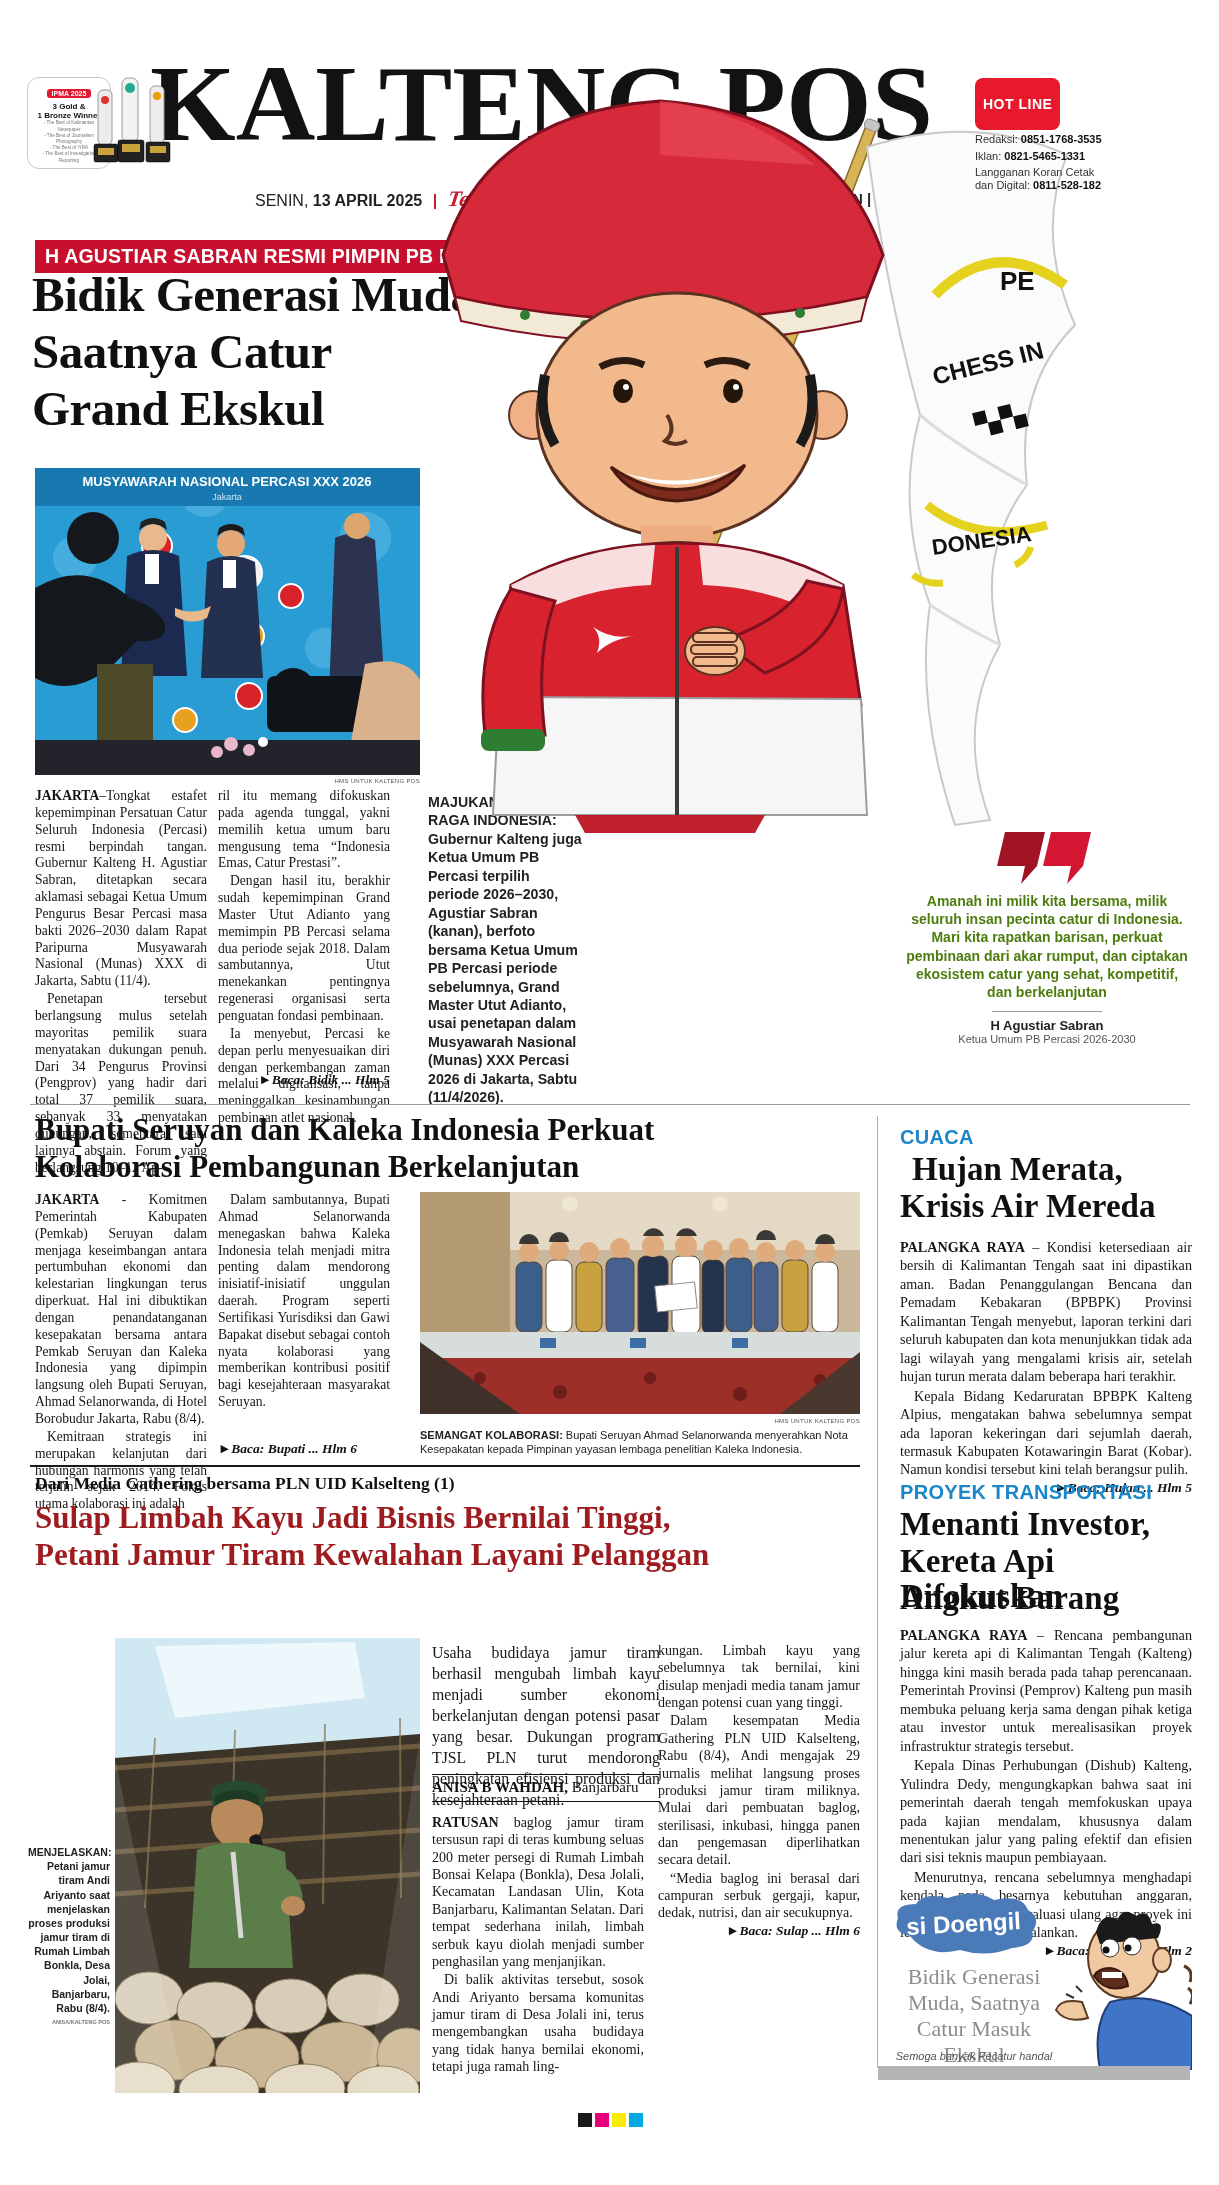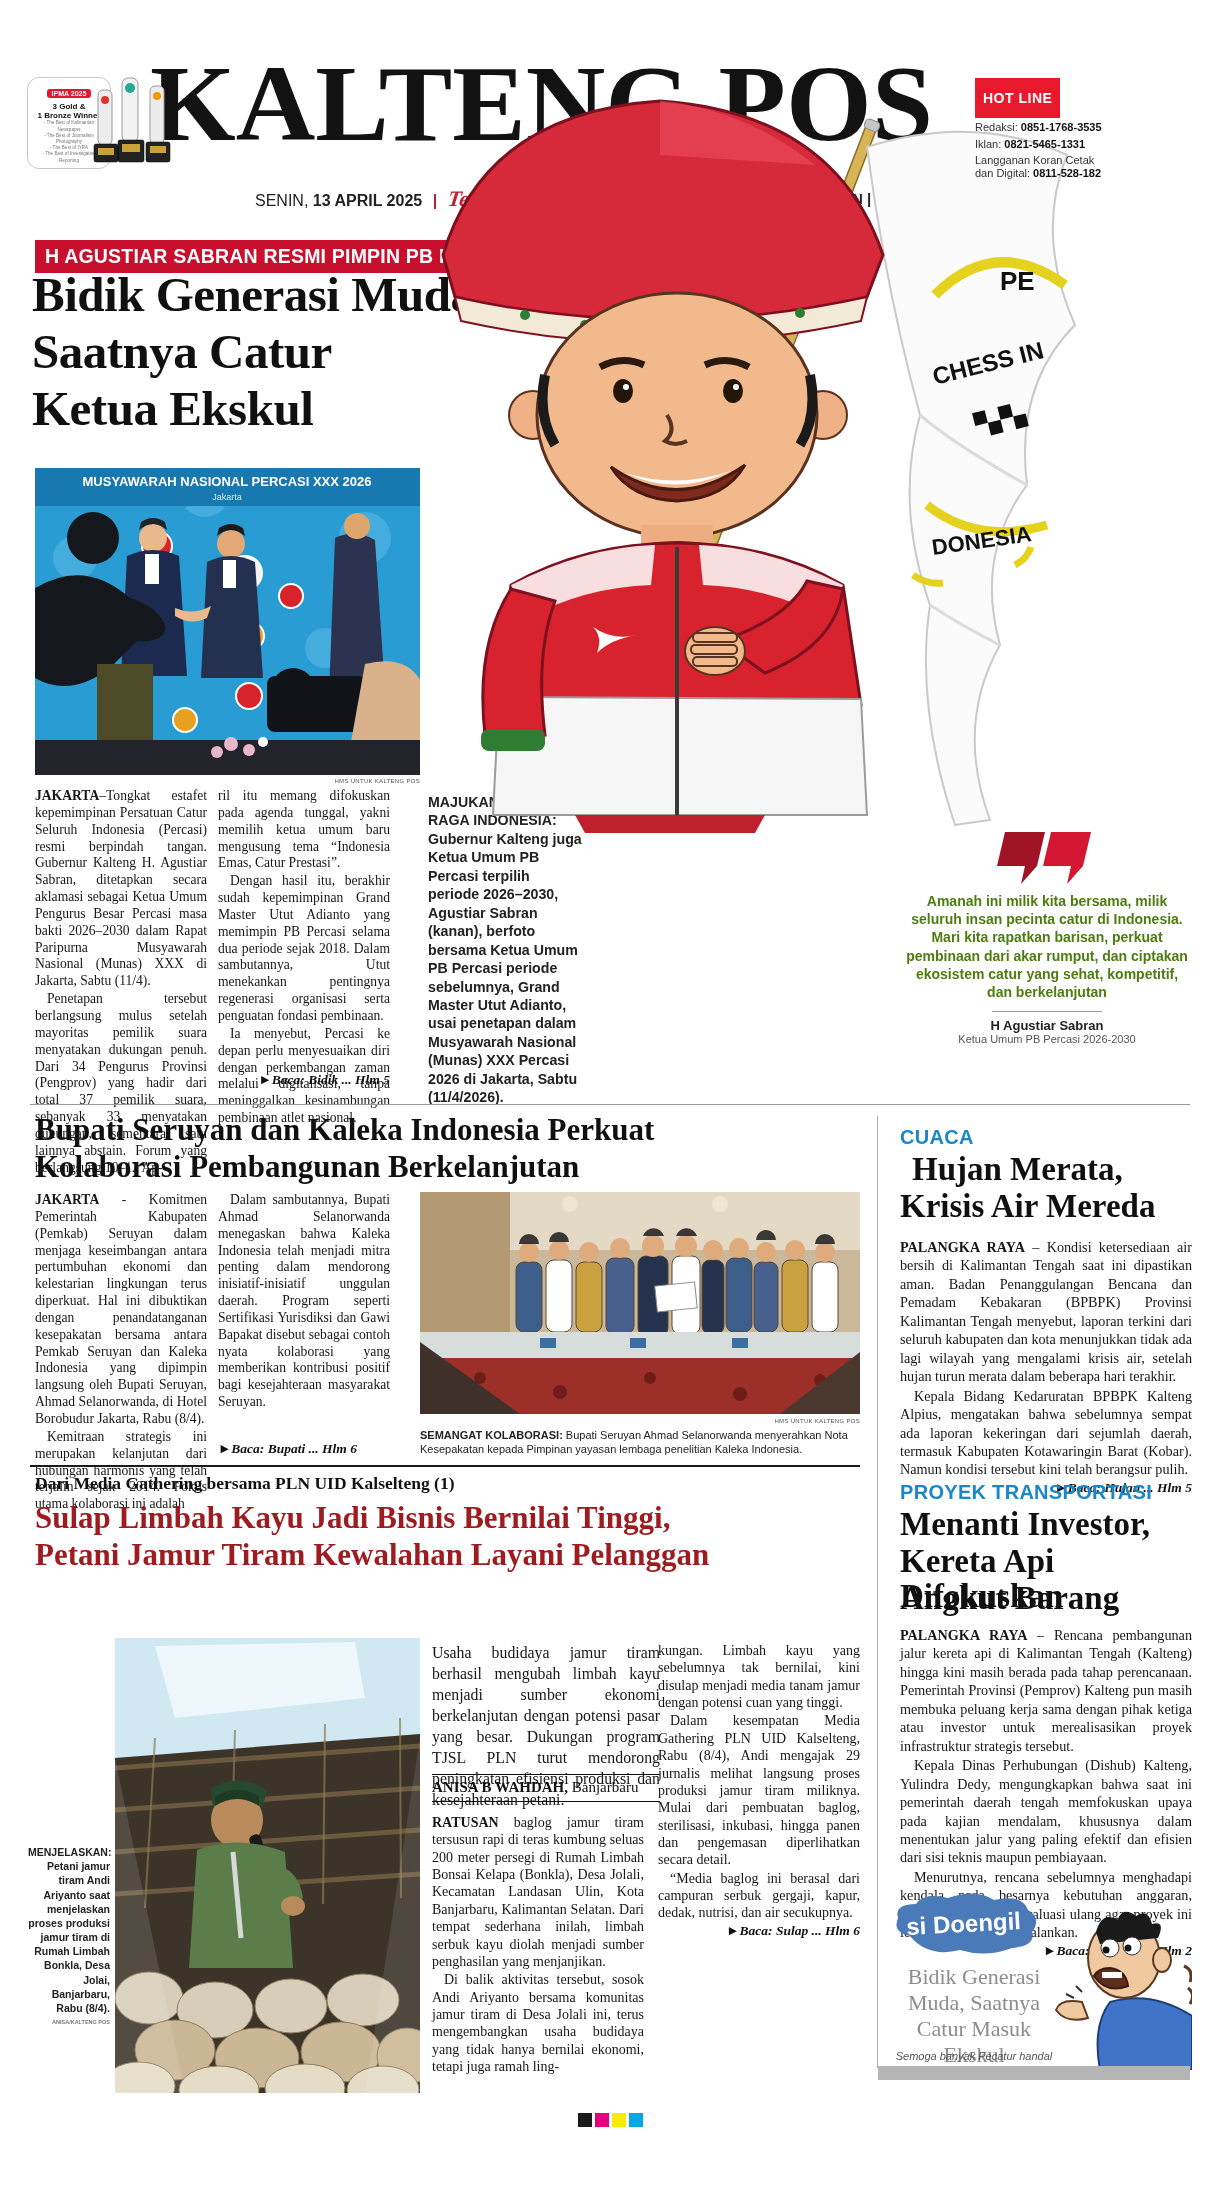--- a/index.html
+++ b/index.html
@@ -12,21 +12,21 @@
   .logo { font-family:"Liberation Serif", serif; font-weight:bold; font-size:103px; color:#121212;
           letter-spacing:0px; transform:scaleX(1.07) scaleY(1.04); transform-origin:left top; white-space:nowrap; z-index:1;}
   .awards-card { width:84px; min-height:76px; background:#fff; border:1px solid #c9c9c9; border-radius:12px;
                  padding:4px 5px; text-align:center; z-index:2;}
   .awards-badge { display:inline-block; background:#e11931; color:#fff; font-family:"Liberation Sans",sans-serif;
                   font-weight:bold; font-size:7px; padding:1px 5px; border-radius:3px; }
   .awards-title { font-family:"Liberation Sans",sans-serif; font-weight:bold; font-size:8px; line-height:1.15; margin-top:2px;}
   .awards-line { font-family:"Liberation Sans",sans-serif; font-size:4.6px; color:#777; line-height:1.35;}
   .hotline { width:215px; z-index:7; font-family:"Liberation Sans",sans-serif;}
   .hotline-tag { display:inline-block; background:#e8192c; color:#fff; font-weight:bold; font-size:14px;
-                 padding:12px 8px; letter-spacing:.5px;}
+                 padding:18px 8px; letter-spacing:.5px;border-radius:8px;}
   .hotline-line { font-size:11px; color:#333; margin-top:3px; line-height:1.25;}
   .hotline-line b { color:#111; }
   .dateline { font-family:"Liberation Sans",sans-serif; font-size:16px; color:#222; z-index:4; white-space:nowrap;}
   .dateline .sep { color:#c41e33; font-weight:bold; padding:0 6px;}
   .tagline { font-family:"Liberation Serif",serif; font-style:italic; font-weight:bold; color:#c41e33;
              font-size:22px; transform:skewX(-8deg); display:inline-block;}
   .price { font-family:"Liberation Sans",sans-serif; font-weight:bold; font-size:15px; color:#222; z-index:4;}
 
   
   .banner-red { background:#c8102e; color:#fff; font-family:"Liberation Sans",sans-serif; font-weight:bold;
@@ -131,21 +131,21 @@
   <div class="abs price" style="left:852px; top:190px;">
     <span>N  |  Harga: RP</span>
     <span style="display:inline-block; width:52px;"></span>
     <span>0,++</span>
   </div>
 
   <div class="abs banner-red" style="left:35px; top:240px;">H AGUSTIAR SABRAN RESMI PIMPIN PB PERCASI 2026–2030</div>
 
   <div class="abs h1line" style="left:32px; top:268px;">Bidik Generasi Muda,</div>
   <div class="abs h1line" style="left:32px; top:325px;">Saatnya Catur</div>
-  <div class="abs h1line" style="left:32px; top:382px;">Ketua Ekskul</div>
+  <div class="abs h1line" style="left:32px; top:382px;">Grand Ekskul</div>
 
   <svg class="abs" style="left:35px; top:468px;" width="385" height="307" viewBox="0 0 385 307">
     <rect width="385" height="307" fill="#2a9cd4"></rect>
     <g fill="#58b9e4" opacity="0.6">
       <circle cx="40" cy="90" r="22"></circle>
         <circle cx="330" cy="70" r="26"></circle>
         <circle cx="290" cy="180" r="20"></circle>
         <circle cx="90" cy="220" r="18"></circle>
       <path d="M150,40 q20,-18 40,0 q-20,18 -40,0z"></path>
         <path d="M250,230 q18,-16 36,0 q-18,16 -36,0z"></path>

